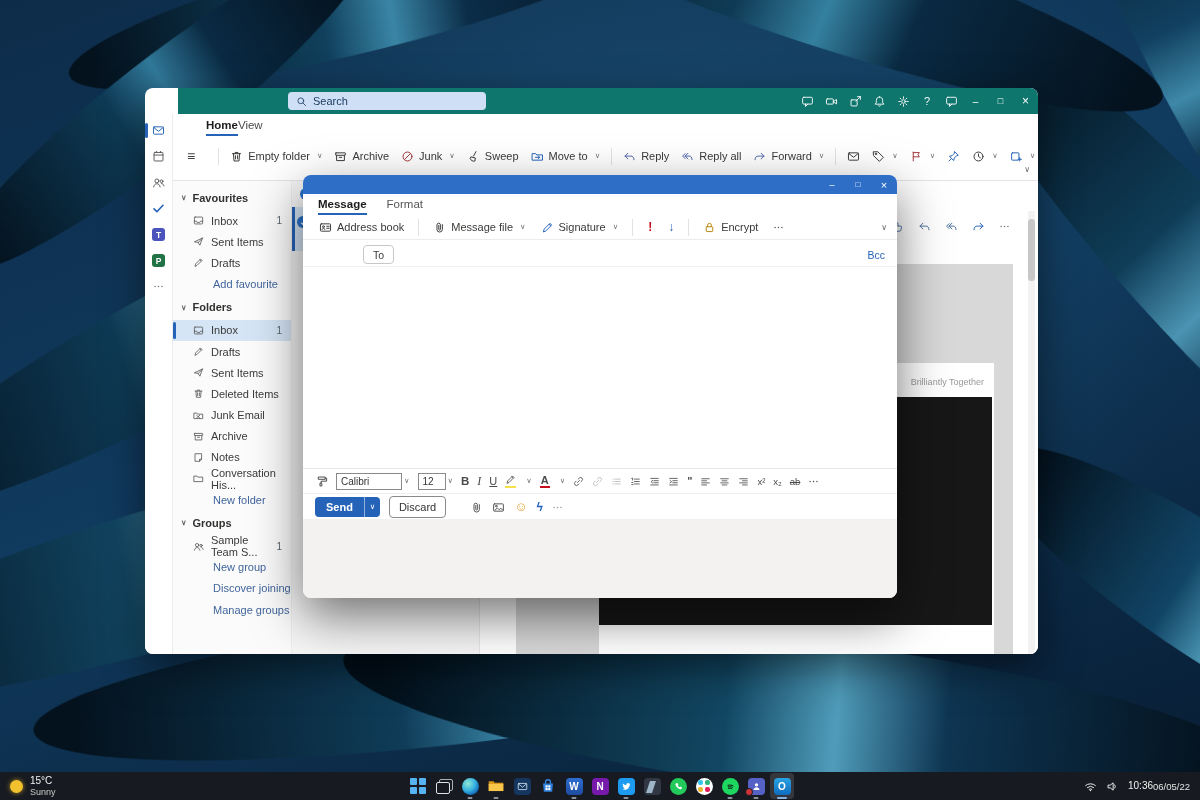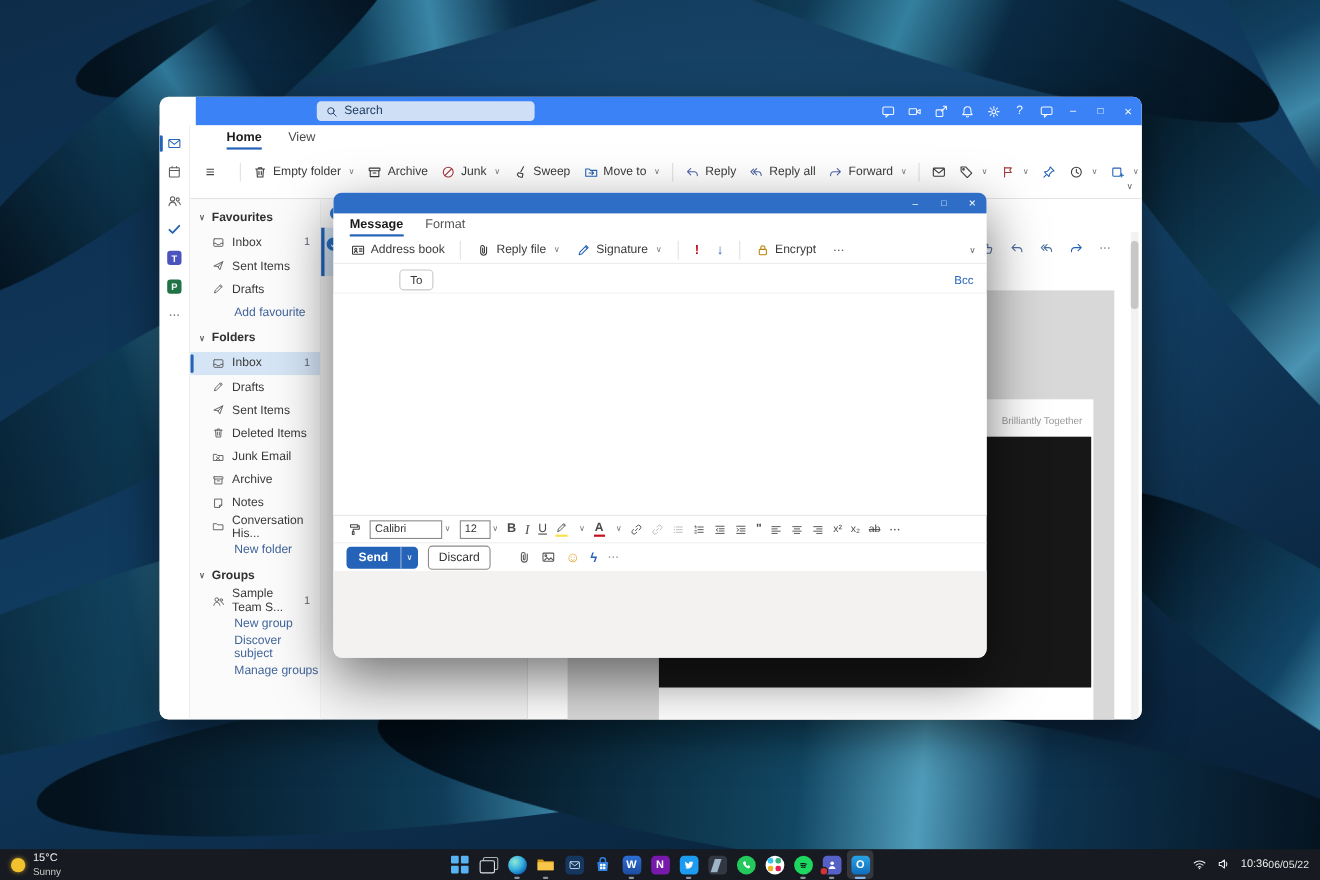--- a/index.html
+++ b/index.html
@@ -8,40 +8,40 @@
   .abs{position:absolute;}
   .leaf{position:absolute;border-radius:50%;filter:blur(.6px);}
   .flex{display:flex;align-items:center;}
   svg.ic{width:13px;height:13px;fill:none;stroke:currentColor;stroke-width:1.2;
     stroke-linecap:round;stroke-linejoin:round;display:inline-block;vertical-align:middle;flex:none;}
   svg.ic.sm{width:11px;height:11px;}
   .chev{font-size:7.5px;color:#777;margin-left:2px;line-height:1;}
   
   #win{position:absolute;left:145px;top:88px;width:893px;height:566px;border-radius:8px;
     overflow:hidden;background:#fff;box-shadow:0 14px 40px rgba(0,0,0,.5);}
-  .titlebar{height:26px;background:#3b82f6;display:flex;align-items:center;margin-left:33px;}
+  .titlebar{height:26px;background:#0f766e;display:flex;align-items:center;margin-left:33px;}
   .searchbox{position:absolute;left:143px;top:4px;width:182px;height:18px;background:#cfe0f6;
     border-radius:4px;display:flex;align-items:center;gap:6px;padding:0 8px;color:#1e3c62;font-size:11px;}
   .tb-icons{margin-left:auto;display:flex;align-items:center;gap:0;color:rgba(255,255,255,.93);}
   .tb-ic{width:24px;height:26px;display:flex;align-items:center;justify-content:center;}
   .tb-ctrl{width:25px;height:26px;display:flex;align-items:center;justify-content:center;
     color:#fff;font-size:10px;}
   .win-body{position:absolute;top:26px;left:0;right:0;bottom:0;display:flex;}
   
   .rail{width:27px;background:#fff;border-right:1px solid #ececec;display:flex;flex-direction:column;
     align-items:center;padding-top:9px;gap:11px;flex:none;}
   .rail-it{position:relative;width:27px;height:15px;display:flex;align-items:center;justify-content:center;color:#5c5c5c;}
   .rail-it.active{color:#2563b8;}
   .rail-it.active::before{content:"";position:absolute;left:0;top:0;width:2.5px;height:15px;background:#2563b8;border-radius:2px;}
   .railsq{width:13px;height:13px;border-radius:3px;color:#fff;font-size:8.5px;font-weight:bold;
     display:flex;align-items:center;justify-content:center;}
   .main-col{flex:1;display:flex;flex-direction:column;min-width:0;}
   
   .ribbon{height:66px;background:#fff;border-bottom:1px solid #e4e4e4;flex:none;position:relative;}
-  .tabs-row{height:22px;display:flex;align-items:flex-end;padding-left:33px;gap:24px;}
+  .tabs-row{height:22px;display:flex;align-items:flex-end;padding-left:33px;}
   .tab{font-size:11.5px;color:#4a4a4a;padding-bottom:3px;border-bottom:2.5px solid transparent;}
   .tab.active{font-weight:bold;color:#1c1c1c;border-bottom-color:#2563b8;}
   .tools-row{height:40px;display:flex;align-items:center;padding-left:8px;}
   .rbtn{display:inline-flex;align-items:center;gap:5px;font-size:11px;color:#3b3a39;
     padding:4px 6px;border-radius:4px;white-space:nowrap;}
   .vsep{width:1px;height:17px;background:#e2e2e2;margin:0 5px;flex:none;}
   .btn-primary{background:#2563b8;color:#fff;border-radius:4px;height:22px;display:inline-flex;
     align-items:center;margin:0 6px;overflow:hidden;}
   .btn-primary .split{width:1px;height:22px;background:rgba(255,255,255,.45);}
   
@@ -668,21 +668,21 @@
               <span>Groups</span>
             </div>
             <div class="sb-item">
               <svg class="ic sm">
                   <use href="#s-people"></use>
                 </svg>
               <span>Sample Team S...</span>
               <span class="cnt">1</span>
             </div>
             <div class="sb-link">New group</div>
-            <div class="sb-link">Discover subject</div>
+            <div class="sb-link">Discover joining</div>
             <div class="sb-link">Manage groups</div>
           </div>
 
           <div class="list">
             <div class="list-head">
               <span class="chk">
                   <svg>
                     <use href="#s-check"></use>
                   </svg>
                 </span>
@@ -757,21 +757,21 @@
         <svg class="ic">
             <use href="#s-card"></use>
           </svg>
         <span>Address book</span>
       </span>
       <span class="vsep"></span>
       <span class="cbtn">
         <svg class="ic">
             <use href="#s-clip"></use>
           </svg>
-        <span>Reply file</span>
+        <span>Message file</span>
         <span class="chev">∨</span>
       </span>
       <span class="cbtn">
         <svg class="ic" style="color:#2563b8">
             <use href="#s-pencil"></use>
           </svg>
         <span>Signature</span>
         <span class="chev">∨</span>
       </span>
       <span class="vsep"></span>

